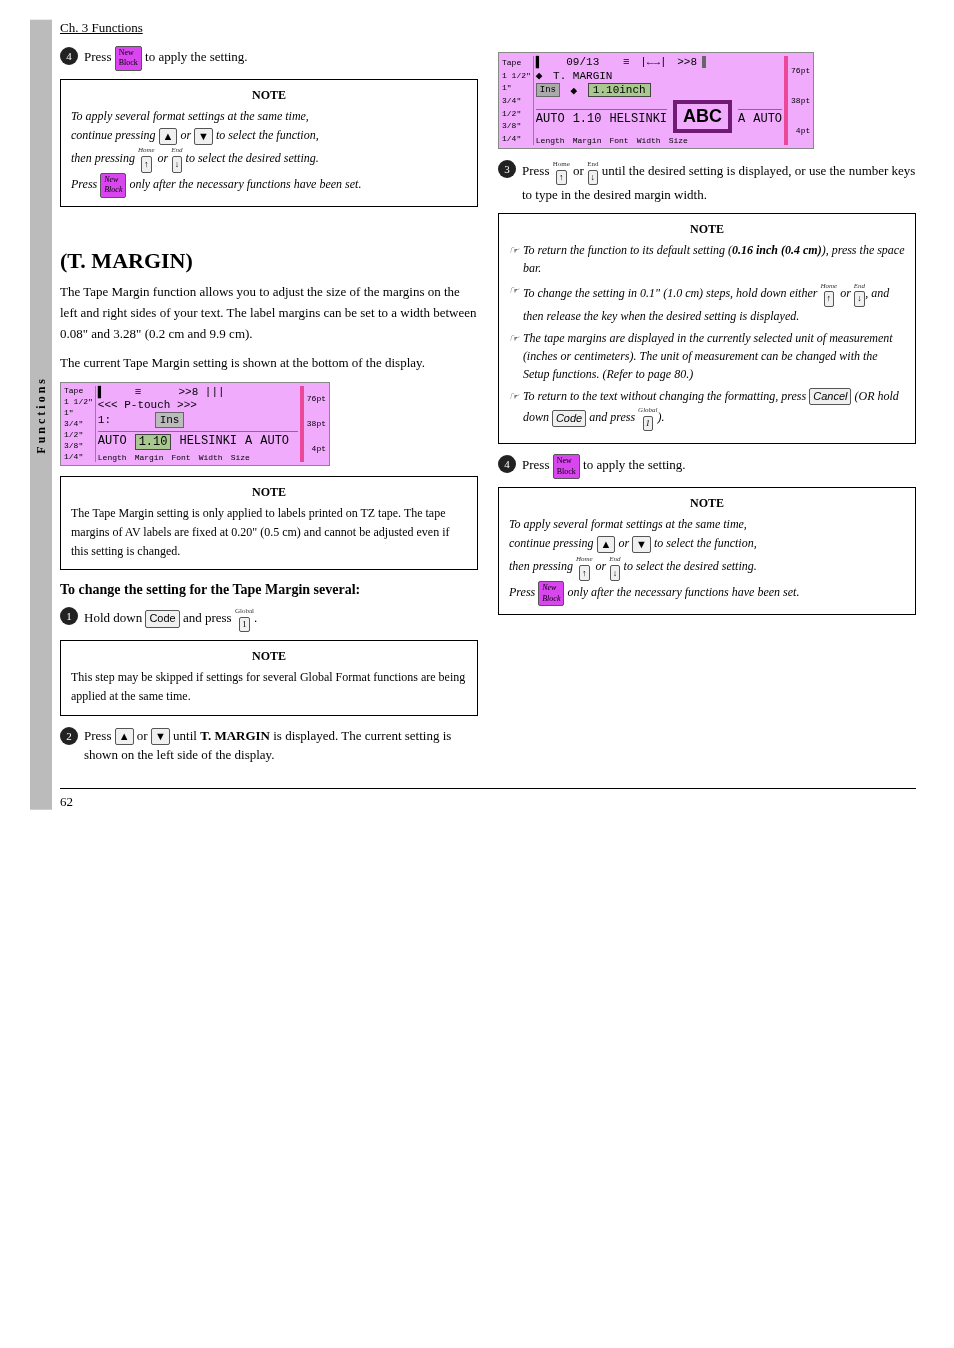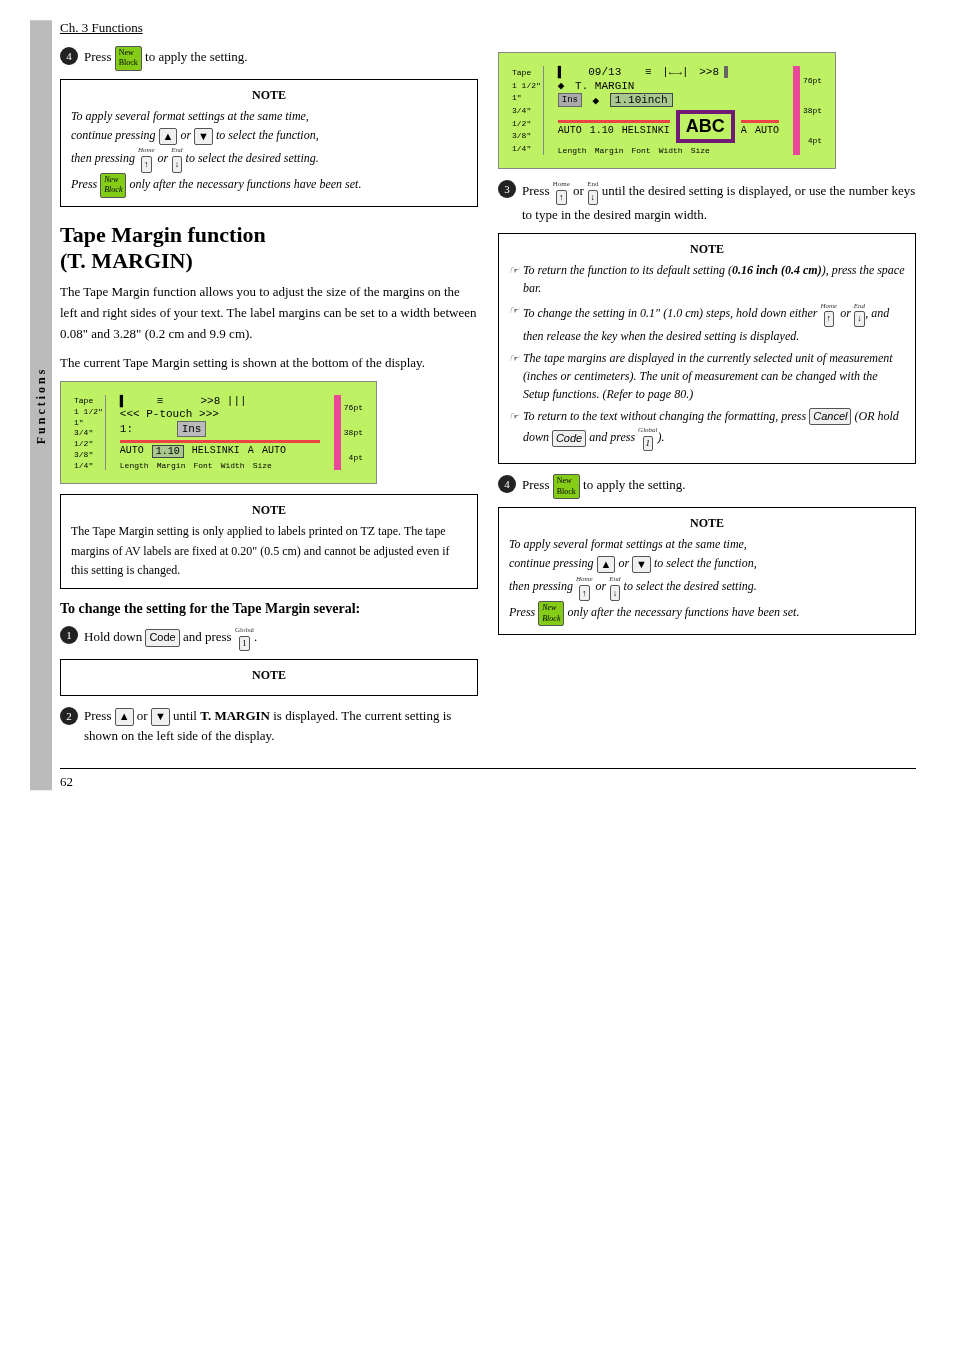--- a/index.html
+++ b/index.html
@@ -156,23 +156,23 @@
       flex: 1;
       padding: 0 8px;
     }
     .display-wrapper {
       margin: 6px 0 10px 0;
       width: 100%;
     }
     .lcd-container {
       display: inline-flex;
       border: 1.5px solid #888;
-      background: #bef264;
-      padding: 13px;
-      gap: 14px;
+      background: #f0abfc;
+      padding: 3px;
+      gap: 2px;
       font-family: 'Courier New', monospace;
     }
     .tape-col {
       display: flex;
       flex-direction: column;
       font-size: 8px;
       color: #000;
       padding-right: 2px;
       border-right: 1px solid #888;
       justify-content: space-around;
@@ -185,31 +185,31 @@
     }
     .lcd-line {
       font-size: 11px;
       display: flex;
       align-items: center;
       gap: 4px;
     }
     .lcd-bottom-bar {
       display: flex;
       gap: 8px;
-      font-size: 10px;
-      border-top: 3px solid #ef4444;
+      font-size: 12px;
+      border-top: 1px solid #ef4444;
       padding-top: 2px;
       margin-top: 2px;
     }
     .size-col {
       display: flex;
       flex-direction: column;
       font-size: 8px;
       text-align: right;
-      border-left: 7px solid #ec4899;
+      border-left: 4px solid #ec4899;
       padding-left: 3px;
       justify-content: space-around;
     }
     .arrow-key {
       display: inline-flex;
       flex-direction: column;
       align-items: center;
       vertical-align: middle;
       justify-content: space-between;
     }
@@ -225,21 +225,21 @@
       border-radius: 2px;
     }
     .newblock-key {
       display: inline-flex;
       flex-direction: column;
       align-items: center;
       border: 1px solid #555;
       border-radius: 2px;
       padding: 1px 3px;
       font-size: 8px;
-      background: #84cc16;
+      background: #d946ef;
       vertical-align: middle;
       line-height: 1.3;
     }
   </style>
 </head>
 <body>
 
 <div class="layout-wrapper">
   <div class="sidebar-tab">
     <span>Functions</span>
@@ -271,21 +271,21 @@
                     <span class="ak-box">↑</span>
                   </span> or <span class="arrow-key">
                     <span class="ak-top">End</span>
                     <span class="ak-box">↓</span>
                   </span> to select the desired setting.</em></p>
             <p><em>Press <span class="newblock-key">New<br>Block</span> only after the necessary functions have been set.</em></p>
           </div>
         </div>
 
         <div class="section-title">
-          <span>Tape Margin function</span><br>
+          <br>
           <span>(T. MARGIN)</span>
         </div>
 
         <div class="body-text">The Tape Margin function allows you to adjust the size of the margins on the left and right sides of your text. The label margins can be set to a width between 0.08" and 3.28" (0.2 cm and 9.9 cm).</div>
         <div class="body-text">The current Tape Margin setting is shown at the bottom of the display.</div>
 
         <div class="display-wrapper">
           <div class="lcd-container">
             <div class="tape-col">
               <span>Tape</span>
@@ -347,20 +347,21 @@
             <span>and press</span>
             <span class="arrow-key">
                 <span class="ak-top">Global</span>
                 <span class="ak-box">1</span>
               </span>.
           </div>
         </div>
 
         <div class="note-box">
           <div class="note-label">NOTE</div>
+          <div class="note-content normal">This step may be skipped if settings for several Global Format functions are being applied at the same time.</div>
         </div>
 
         <div class="step-row">
           <div class="step-circle">2</div>
           <div class="step-text">
             <span>Press</span>
             <span class="key-btn">▲</span>
             <span>or</span>
             <span class="key-btn">▼</span>
             until <strong>T. MARGIN</strong> is displayed. The current setting is shown on the left side of the display.

